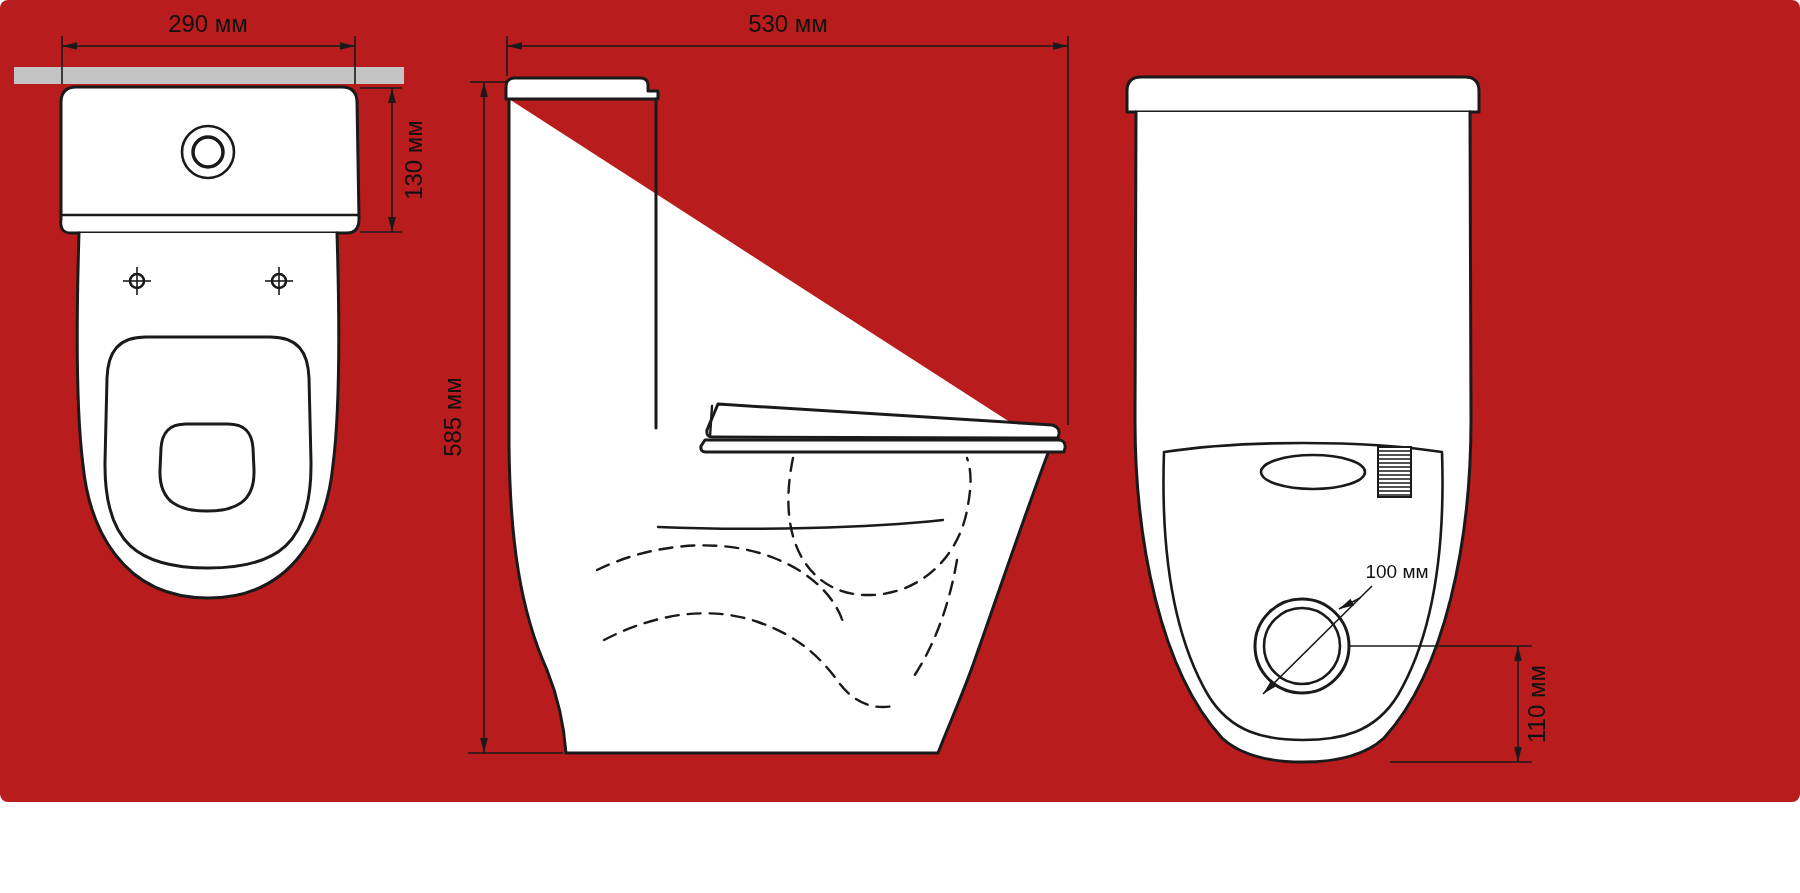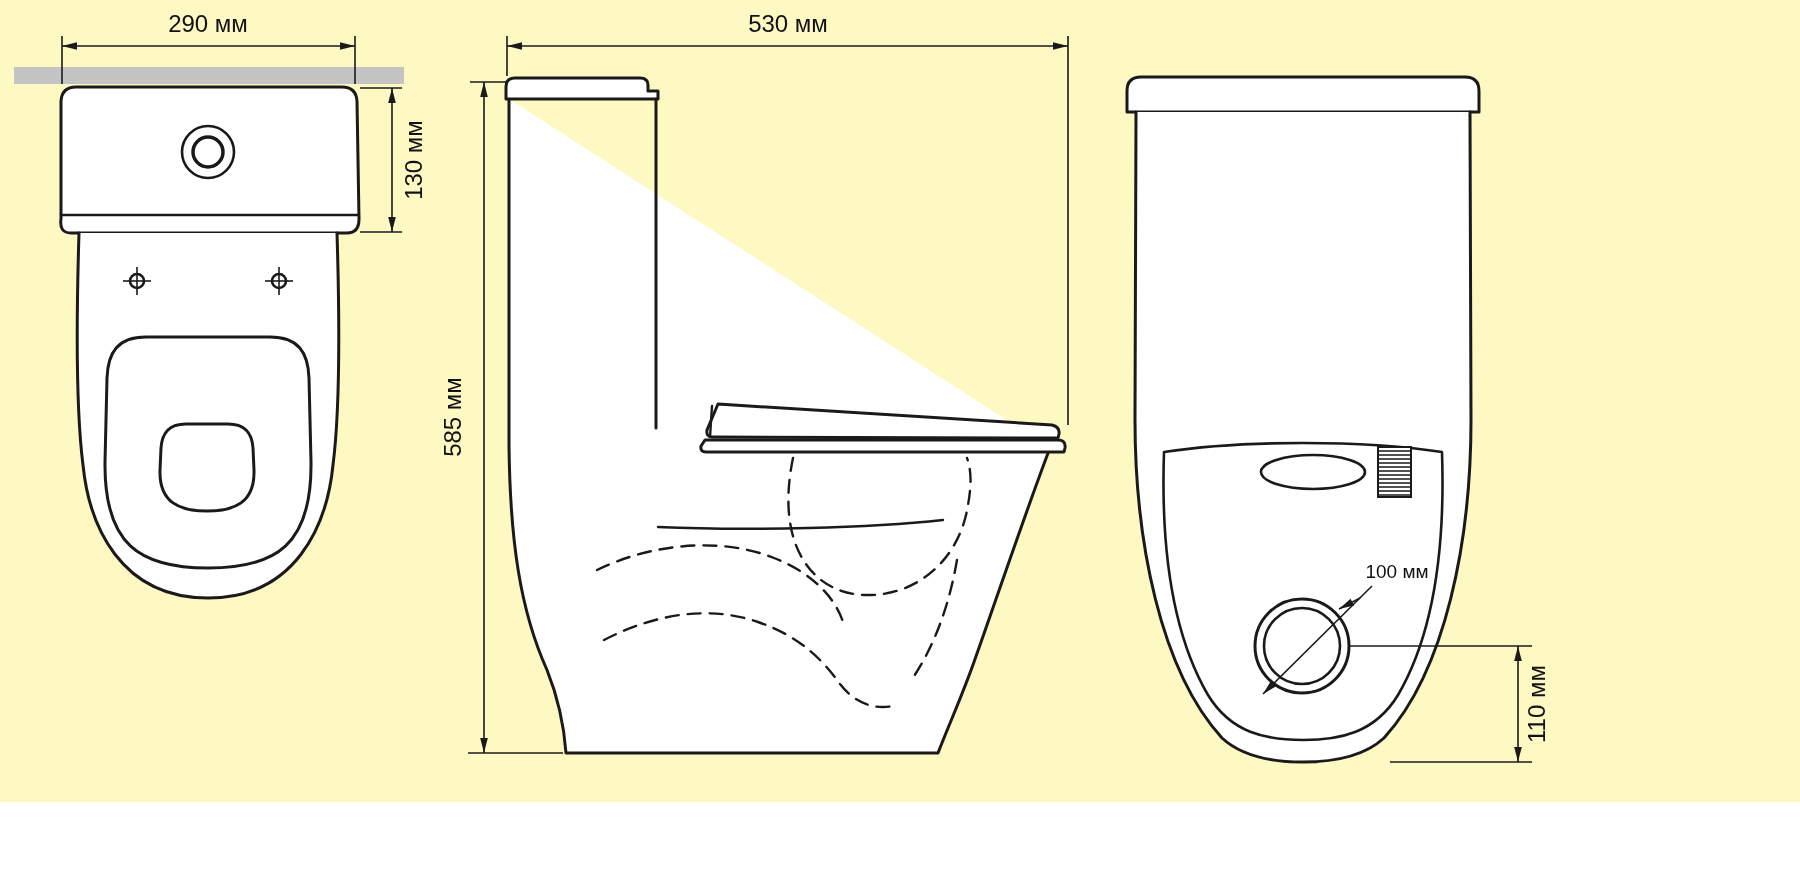--- a/index.html
+++ b/index.html
@@ -1,16 +1,16 @@
 <!DOCTYPE html>
 <html><head>
 <meta charset="utf-8">
 <style>
   html,body{margin:0;padding:0;background:#ffffff;}
-  .canvas{position:relative;width:1800px;height:802px;background:#fef9c3;overflow:hidden;}
+  .canvas{position:relative;width:1800px;height:802px;background:#b91c1c;overflow:hidden;border-radius:8px;}
   svg{display:block;}
   .outline{fill:#ffffff;stroke:#1a1a1a;stroke-width:3;stroke-linejoin:round;stroke-linecap:round;}
   .outline2{fill:#ffffff;stroke:#1a1a1a;stroke-width:2.6;stroke-linejoin:round;stroke-linecap:round;}
   .line{fill:none;stroke:#1a1a1a;stroke-width:3;stroke-linecap:round;}
   .line2{fill:none;stroke:#1a1a1a;stroke-width:2.4;stroke-linecap:round;}
   .dim{fill:none;stroke:#1a1a1a;stroke-width:1.6;}
   .dashed{fill:none;stroke:#1a1a1a;stroke-width:2.4;stroke-dasharray:13 9;stroke-linecap:round;}
   .hatch{fill:none;stroke:#1a1a1a;stroke-width:1.3;}
   text{font-family:"Liberation Sans","DejaVu Sans",sans-serif;font-size:24px;fill:#111111;}
   text.small{font-size:19px;}

